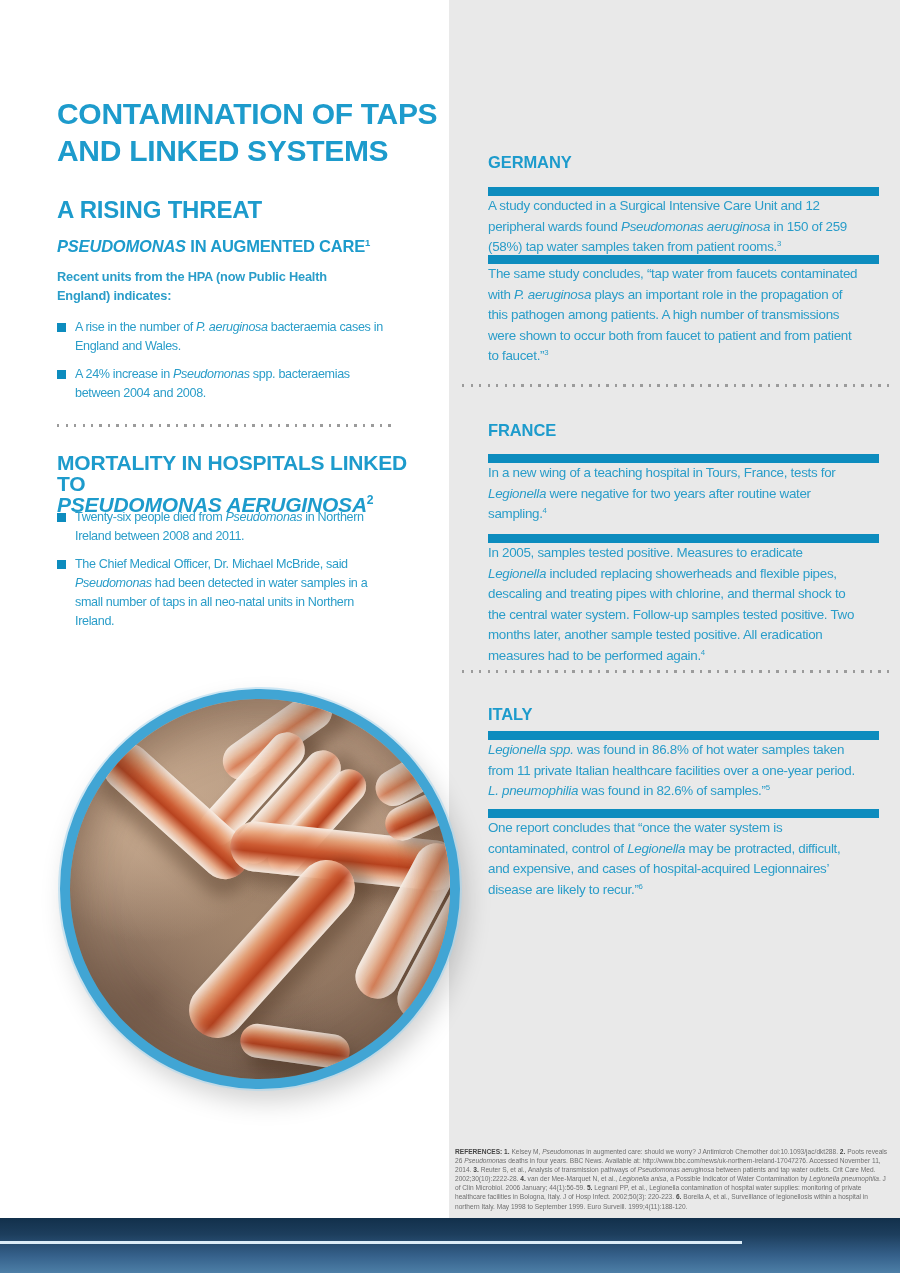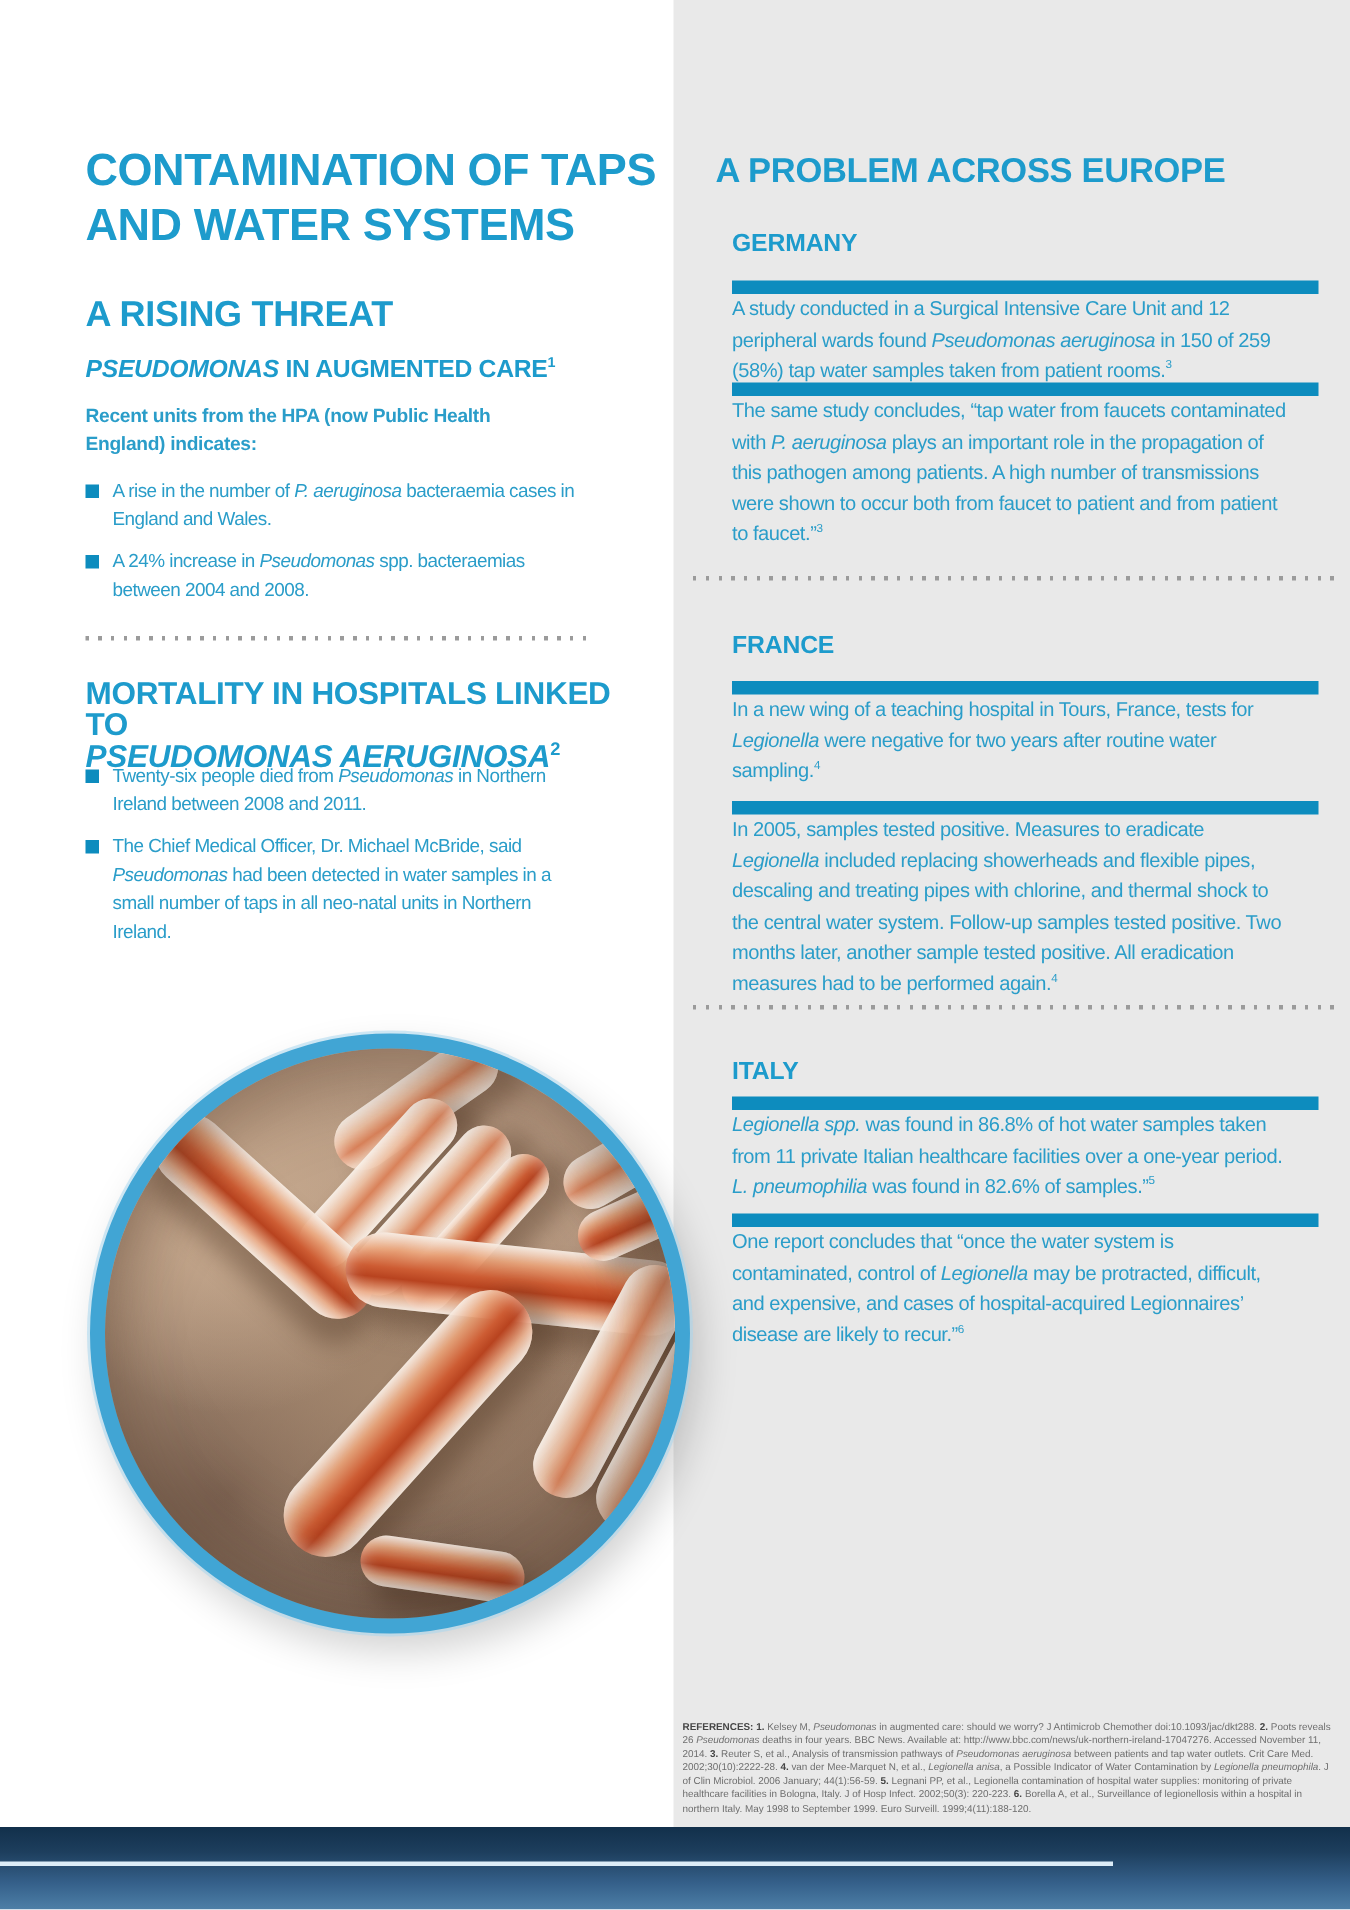--- a/index.html
+++ b/index.html
@@ -145,21 +145,21 @@
   }
 </style>
 </head>
 <body>
 
 <div class="page">
 
   <div class="gray-panel"></div>
 
   <div class="left-col">
-    <div class="main-title">CONTAMINATION OF TAPS AND WATER SYSTEMS</div>
+    <div class="main-title">CONTAMINATION OF TAPS AND LINKED SYSTEMS</div>
     <div class="h2-left">A RISING THREAT</div>
     <div class="h3-sub"><span class="it">PSEUDOMONAS</span><span> IN AUGMENTED CARE</span><sup>1</sup></div>
     <div class="intro">Recent units from the HPA (now Public Health England) indicates:</div>
 
     <div class="bullets lb bullets-rt">
       <div class="bullet">
         <span class="sq"></span>
         <span class="bt"><span>A rise in the number of </span><span class="it">P. aeruginosa</span><span> bacteraemia cases in England and Wales.</span></span>
       </div>
       <div class="bullet">
@@ -178,21 +178,20 @@
         <span class="bt"><span>Twenty-six people died from </span><span class="it">Pseudomonas</span><span> in Northern Ireland between 2008 and 2011.</span></span>
       </div>
       <div class="bullet">
         <span class="sq"></span>
         <span class="bt"><span>The Chief Medical Officer, Dr. Michael McBride, said </span><span class="it">Pseudomonas</span><span> had been detected in water samples in a small number of taps in all neo-natal units in Northern Ireland.</span></span>
       </div>
     </div>
   </div>
 
   <div class="right-col">
-    <div class="h2-right">A PROBLEM ACROSS EUROPE</div>
 
     <div class="country c-germany">GERMANY</div>
     <div class="bullets rb bullet b-g1">
       <span class="sq"></span>
       <span class="bt"><span>A study conducted in a Surgical Intensive Care Unit and 12 peripheral wards found </span><span class="it">Pseudomonas aeruginosa</span><span> in 150 of 259 (58%) tap water samples taken from patient rooms.</span><sup>3</sup></span>
     </div>
     <div class="bullets rb bullet b-g2">
       <span class="sq"></span>
       <span class="bt"><span>The same study concludes, “tap water from faucets contaminated with </span><span class="it">P. aeruginosa</span><span> plays an important role in the propagation of this pathogen among patients. A high number of transmissions were shown to occur both from faucet to patient and from patient to faucet.”</span><sup>3</sup></span>
     </div>

